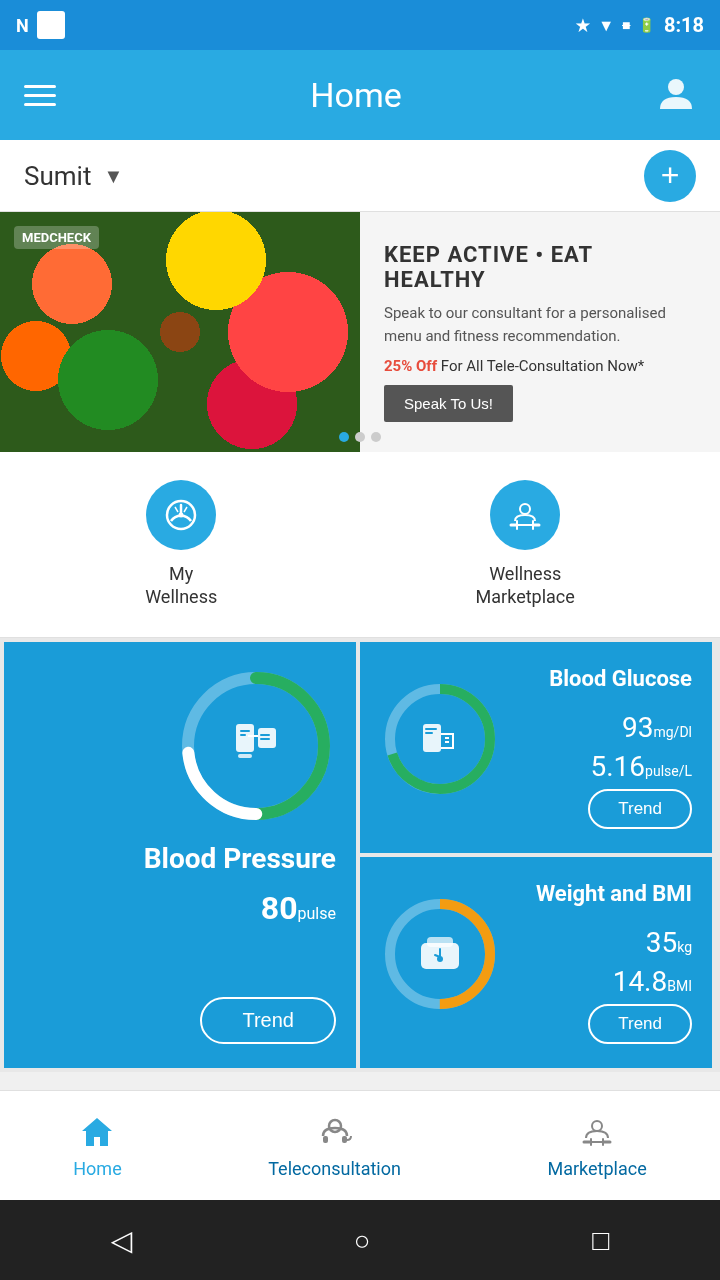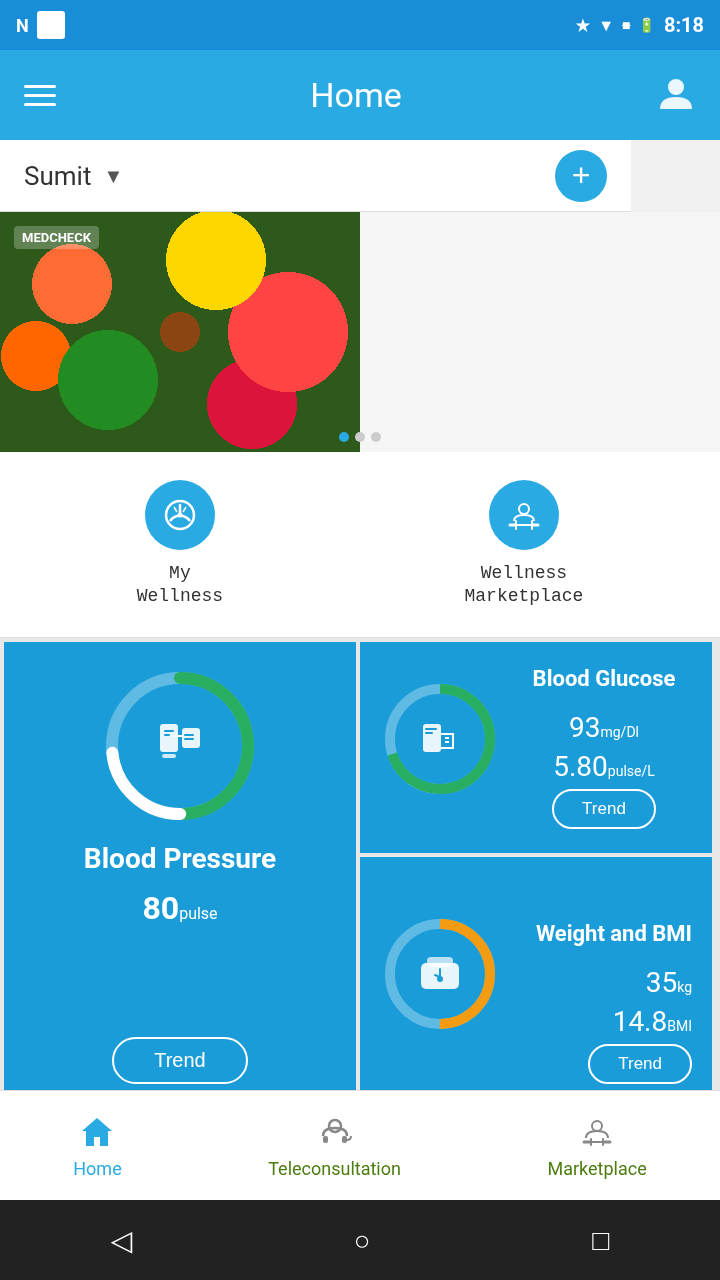--- a/index.html
+++ b/index.html
@@ -21,21 +21,21 @@
       display: flex; align-items: center; justify-content: space-between;
       padding: 0 24px;
     }
     .nav-title { color: white; font-size: 34px; font-weight: 400; flex: 1; text-align: center; }
     .hamburger { display: flex; flex-direction: column; gap: 6px; cursor: pointer; }
     .hamburger span { width: 32px; height: 3px; background: white; border-radius: 2px; }
     .profile-icon { width: 40px; height: 40px; color: white; }
 
     
     .patient-bar {
-      width: 631px; height: 72px; background: white;
+      width: 720px; height: 72px; background: white;
       display: flex; align-items: center; justify-content: space-between;
       padding: 0 24px; border-bottom: 1px solid #e0e0e0;
     }
     .patient-selector { display: flex; align-items: center; gap: 12px; flex: 1; }
     .patient-name { font-size: 26px; color: #333; }
     .dropdown-arrow { color: #555; font-size: 20px; }
     .add-btn {
       width: 52px; height: 52px; background: #29aae2; border-radius: 50%;
       display: flex; align-items: center; justify-content: center;
       color: white; font-size: 32px; cursor: pointer; border: none;
@@ -88,21 +88,21 @@
       width: 720px; background: white;
       display: flex; justify-content: space-around; align-items: center;
       padding: 28px 16px; border-bottom: 1px solid #e0e0e0;
     }
     .quick-item { display: flex; flex-direction: column; align-items: center; gap: 12px; cursor: pointer; }
     .quick-icon {
       width: 70px; height: 70px; background: #29aae2; border-radius: 50%;
       display: flex; align-items: center; justify-content: center;
     }
     .quick-icon svg { width: 36px; height: 36px; fill: white; }
-    .quick-label { font-size: 18px; color: #333; text-align: center; line-height: 1.3; font-family: Liberation Mono, monospace; }
+    .quick-label { font-size: 18px; color: #333; text-align: center; line-height: 1.3; }
 
     
     .health-cards {
       width: 720px; display: flex; flex-wrap: wrap;
       background: #e8e8e8; gap: 4px; padding: 4px;
     }
     .health-card {
       background: #1a9cd8; color: white;
       display: flex; flex-direction: column; align-items: center;
       padding: 24px 20px; position: relative;
@@ -142,21 +142,21 @@
     .bottom-nav {
       width: 720px; height: 110px; background: white;
       display: flex; justify-content: space-around; align-items: center;
       border-top: 1px solid #e0e0e0; position: fixed; bottom: 80px; left: 0;
     }
     .nav-item { display: flex; flex-direction: column; align-items: center; gap: 6px; cursor: pointer; }
     .nav-item-icon { width: 40px; height: 40px; display: flex; align-items: center; justify-content: center; }
     .nav-item-icon svg { width: 36px; height: 36px; }
     .nav-item-label { font-size: 18px; }
     .nav-active { color: #29aae2; }
-    .nav-inactive { color: #4d7c0f; fill: #888; }
+    .nav-inactive { color: #0369a1; fill: #888; }
 
     
     .android-nav {
       width: 720px; height: 80px; background: #222;
       display: flex; justify-content: space-around; align-items: center;
       position: fixed; bottom: 0; left: 0;
     }
     .android-btn { color: white; font-size: 28px; cursor: pointer; }
   </style>
 </head>
@@ -196,20 +196,29 @@
     <span class="patient-name">Sumit</span>
     <span class="dropdown-arrow">▼</span>
   </div>
   <button class="add-btn">+</button>
 </div>
 
 <div class="banner">
   <div class="banner-image">
     <div class="banner-fruits"></div>
     <div class="medcheck-label">MEDCHECK</div>
+  </div>
+  <div class="banner-content">
+    <div class="banner-title">KEEP ACTIVE • EAT HEALTHY</div>
+    <div class="banner-subtitle">Speak to our consultant for a personalised menu and fitness recommendation.</div>
+    <div class="banner-offer">
+      <span class="highlight">25% Off</span>
+      <span> For All Tele-Consultation Now*</span>
+    </div>
+    <button class="speak-btn">Speak To Us!</button>
   </div>
   <div class="banner-dots">
     <div class="dot"></div>
     <div class="dot inactive"></div>
     <div class="dot inactive"></div>
   </div>
 </div>
 
 <div class="quick-nav">
 
@@ -239,21 +248,21 @@
         <line x1="26" y1="24" x2="26" y2="32" stroke="white" stroke-width="2" stroke-linecap="round"></line>
         <line x1="10" y1="28" x2="26" y2="28" stroke="white" stroke-width="2"></line>
       </svg>
     </div>
     <span class="quick-label">Wellness<br>Marketplace</span>
   </div>
 </div>
 
 <div class="health-cards">
 
-  <div class="health-card card-left" style="display:flex;flex-direction:column;align-items:center;">
+  <div class="health-card card-left" style="display:flex;flex-direction:column;align-items:flex-end;">
     <div class="circle-wrap">
       <svg class="circle-svg" viewBox="0 0 160 160">
         <circle class="circle-bg" cx="80" cy="80" r="68"></circle>
         <circle class="circle-progress" cx="80" cy="80" r="68" stroke="#27ae60" stroke-dasharray="213 214" stroke-dashoffset="0"></circle>
         <circle class="circle-progress" cx="80" cy="80" r="68" stroke="white" stroke-dasharray="100 327" stroke-dashoffset="-213"></circle>
       </svg>
       <div class="circle-icon">
         <svg viewBox="0 0 60 60">
           <rect x="10" y="8" width="18" height="28" rx="3" fill="white" opacity="0.9"></rect>
           <rect x="32" y="12" width="18" height="20" rx="3" fill="white" opacity="0.9"></rect>
@@ -286,27 +295,27 @@
             <svg viewBox="0 0 50 50">
               <rect x="8" y="10" width="18" height="28" rx="3" fill="white" opacity="0.9"></rect>
               <path d="M26 20 L38 20 L38 34 L26 34" fill="none" stroke="white" stroke-width="2"></path>
               <line x1="30" y1="24" x2="34" y2="24" stroke="white" stroke-width="2"></line>
               <line x1="30" y1="28" x2="34" y2="28" stroke="white" stroke-width="2"></line>
               <rect x="10" y="14" width="12" height="2" rx="1" fill="#1a9cd8"></rect>
               <rect x="10" y="18" width="8" height="2" rx="1" fill="#1a9cd8"></rect>
             </svg>
           </div>
         </div>
-        <div style="display:flex;flex-direction:column;gap:6px;flex:1;align-items:center;">
+        <div style="display:flex;flex-direction:column;gap:6px;flex:1;align-items:flex-end;">
           <div class="card-title" style="font-size:22px;">Blood Glucose</div>
           <div>
             <span class="r-big">93</span><span class="r-unit">mg/Dl</span>
           </div>
           <div>
-            <span class="r-big">5.80</span><span class="r-unit">pulse/L</span>
+            <span class="r-big">5.16</span><span class="r-unit">pulse/L</span>
           </div>
           <button class="trend-btn-sm">Trend</button>
         </div>
       </div>
     </div>
 
     <div class="health-card card-right">
       <div style="display:flex;align-items:center;gap:16px;width:100%;">
         <div class="circle-wrap" style="width:120px;height:120px;">
           <svg width="120" height="120" viewBox="0 0 120 120" style="transform:rotate(-90deg)">
@@ -316,21 +325,21 @@
           <div class="circle-icon" style="width:50px;height:50px;">
             <svg viewBox="0 0 50 50">
               <rect x="6" y="14" width="38" height="26" rx="5" fill="white" opacity="0.9"></rect>
               <rect x="12" y="8" width="26" height="10" rx="4" fill="white" opacity="0.7"></rect>
               <line x1="25" y1="20" x2="25" y2="28" stroke="#1a9cd8" stroke-width="2" stroke-linecap="round"></line>
               <line x1="20" y1="26" x2="25" y2="28" stroke="#1a9cd8" stroke-width="2" stroke-linecap="round"></line>
               <circle cx="25" cy="30" r="3" fill="#1a9cd8"></circle>
             </svg>
           </div>
         </div>
-        <div style="display:flex;flex-direction:column;gap:6px;flex:1;align-items:flex-end;margin-top:40px;">
+        <div style="display:flex;flex-direction:column;gap:6px;flex:1;align-items:flex-end;">
           <div class="card-title" style="font-size:22px;">Weight and BMI</div>
           <div>
             <span class="r-big">35</span><span class="r-unit">kg</span>
           </div>
           <div>
             <span class="r-big">14.8</span><span class="r-unit">BMI</span>
           </div>
           <button class="trend-btn-sm">Trend</button>
         </div>
       </div>

